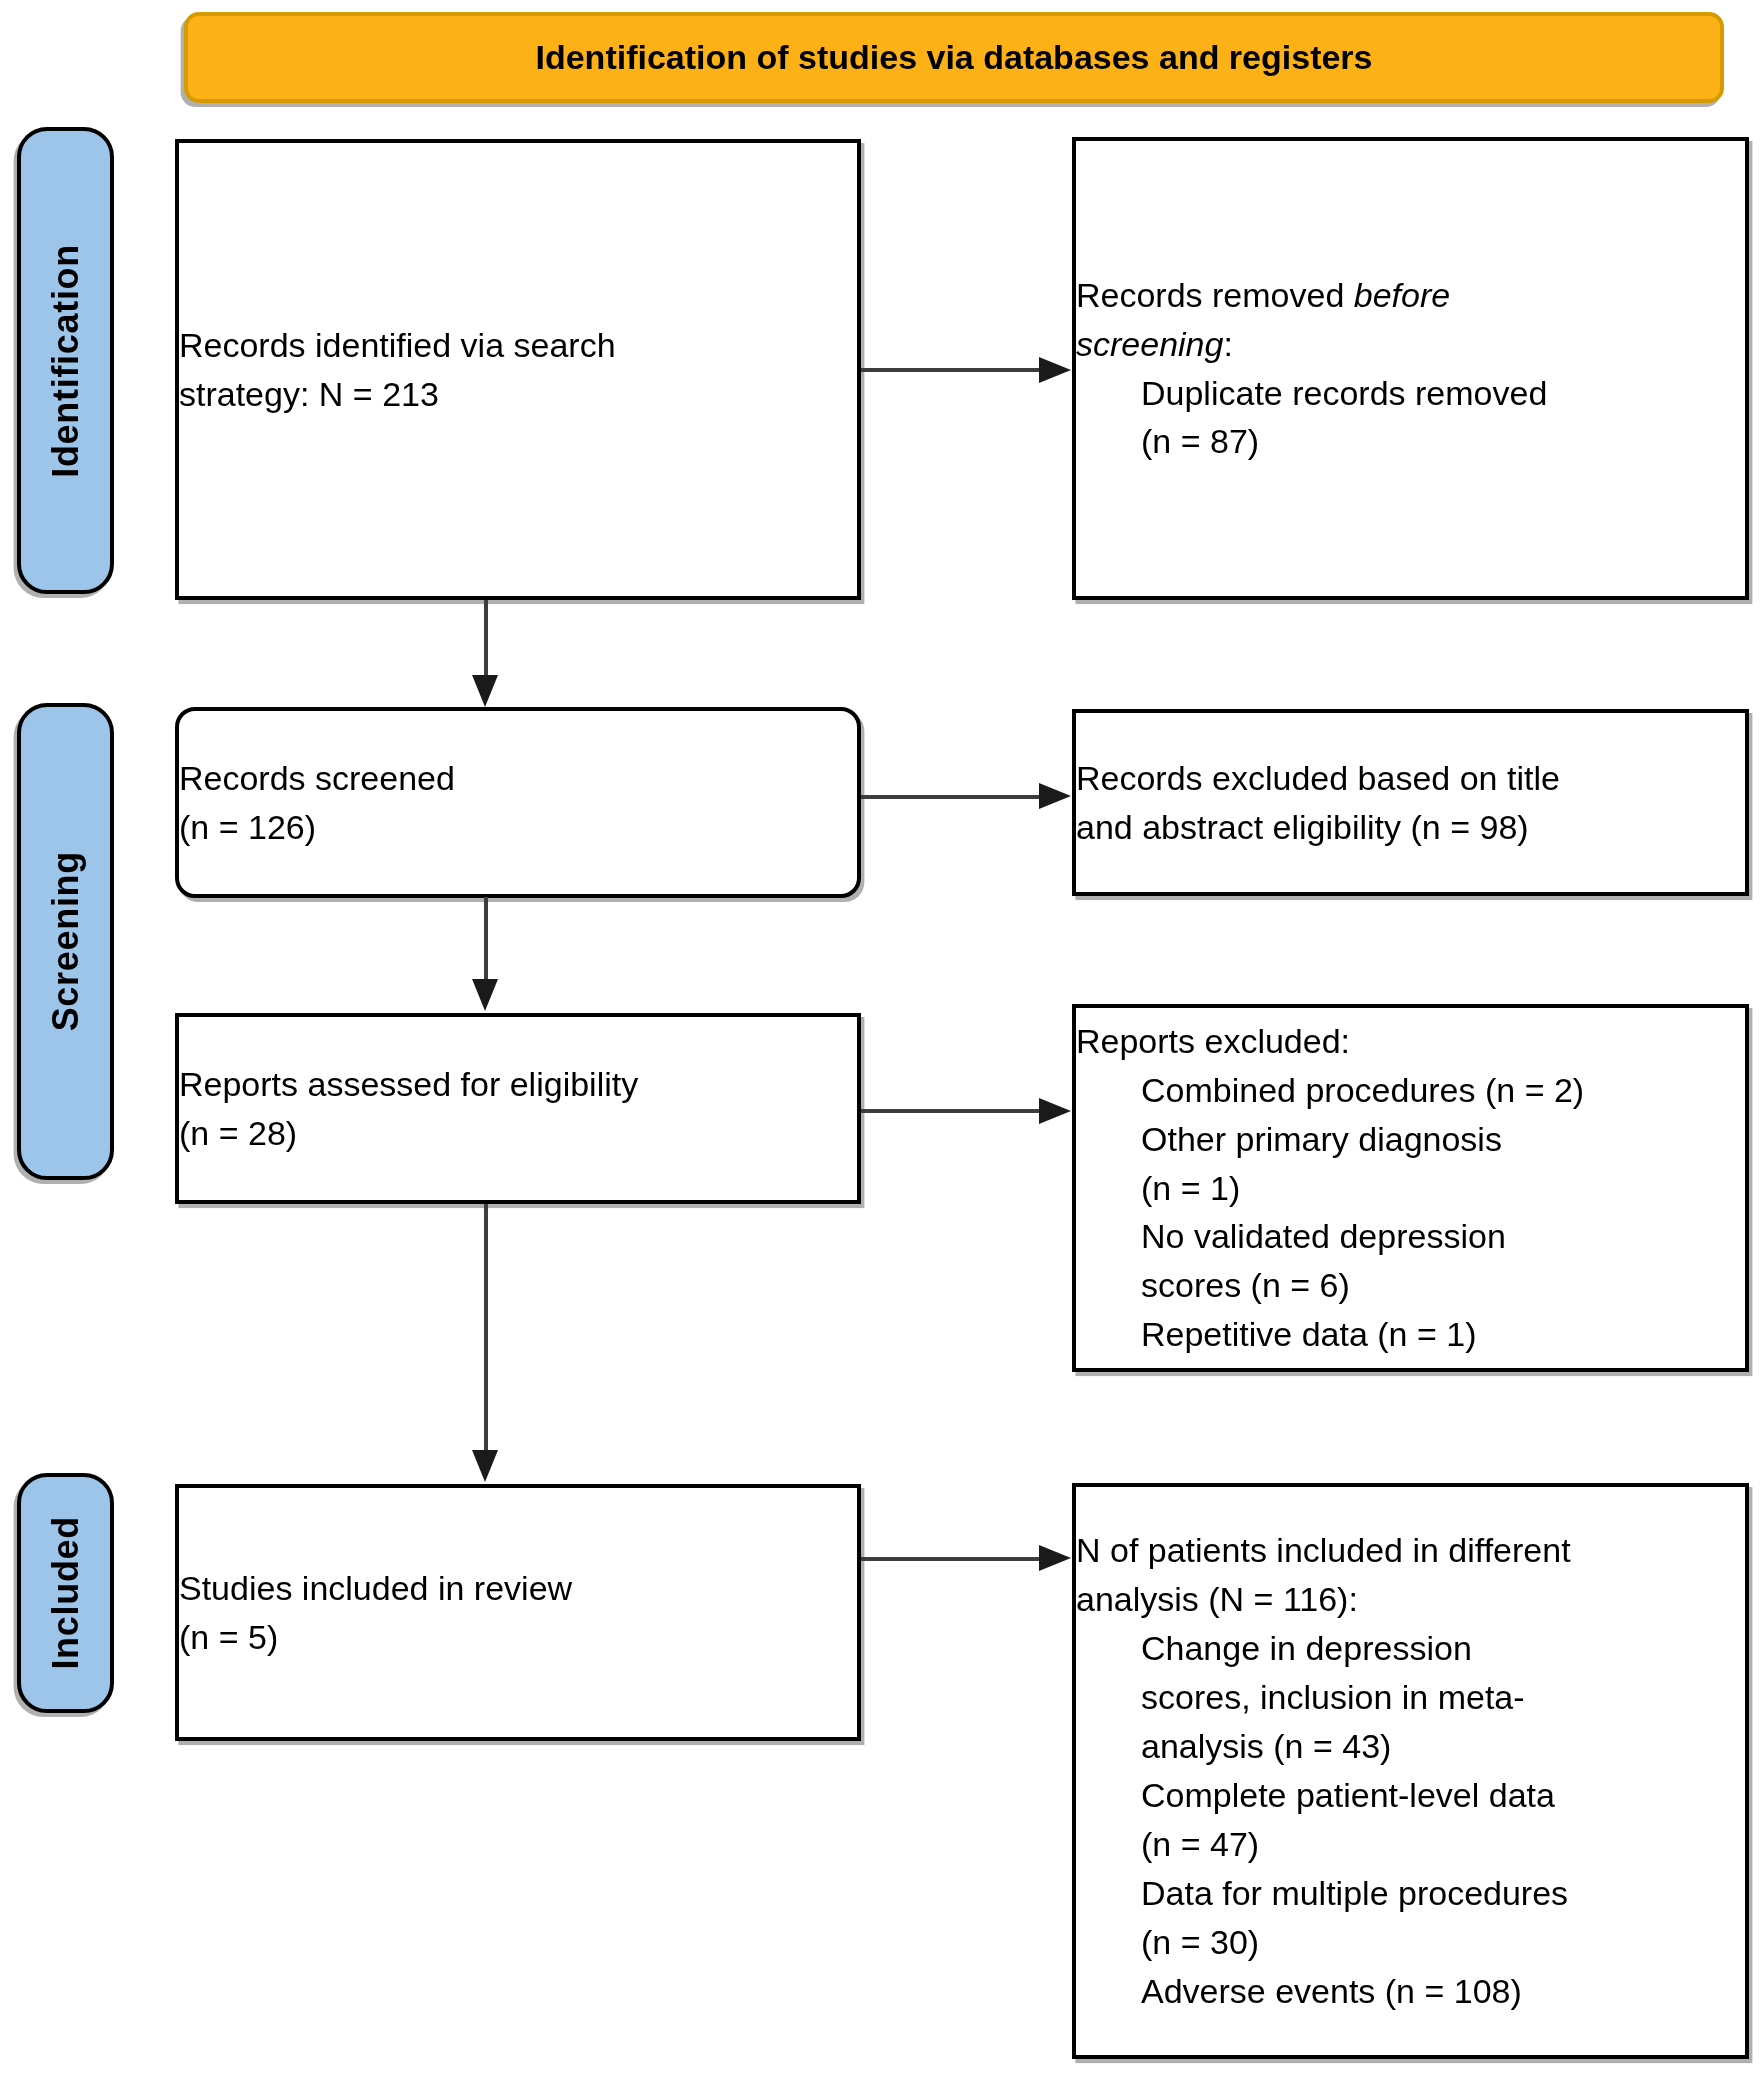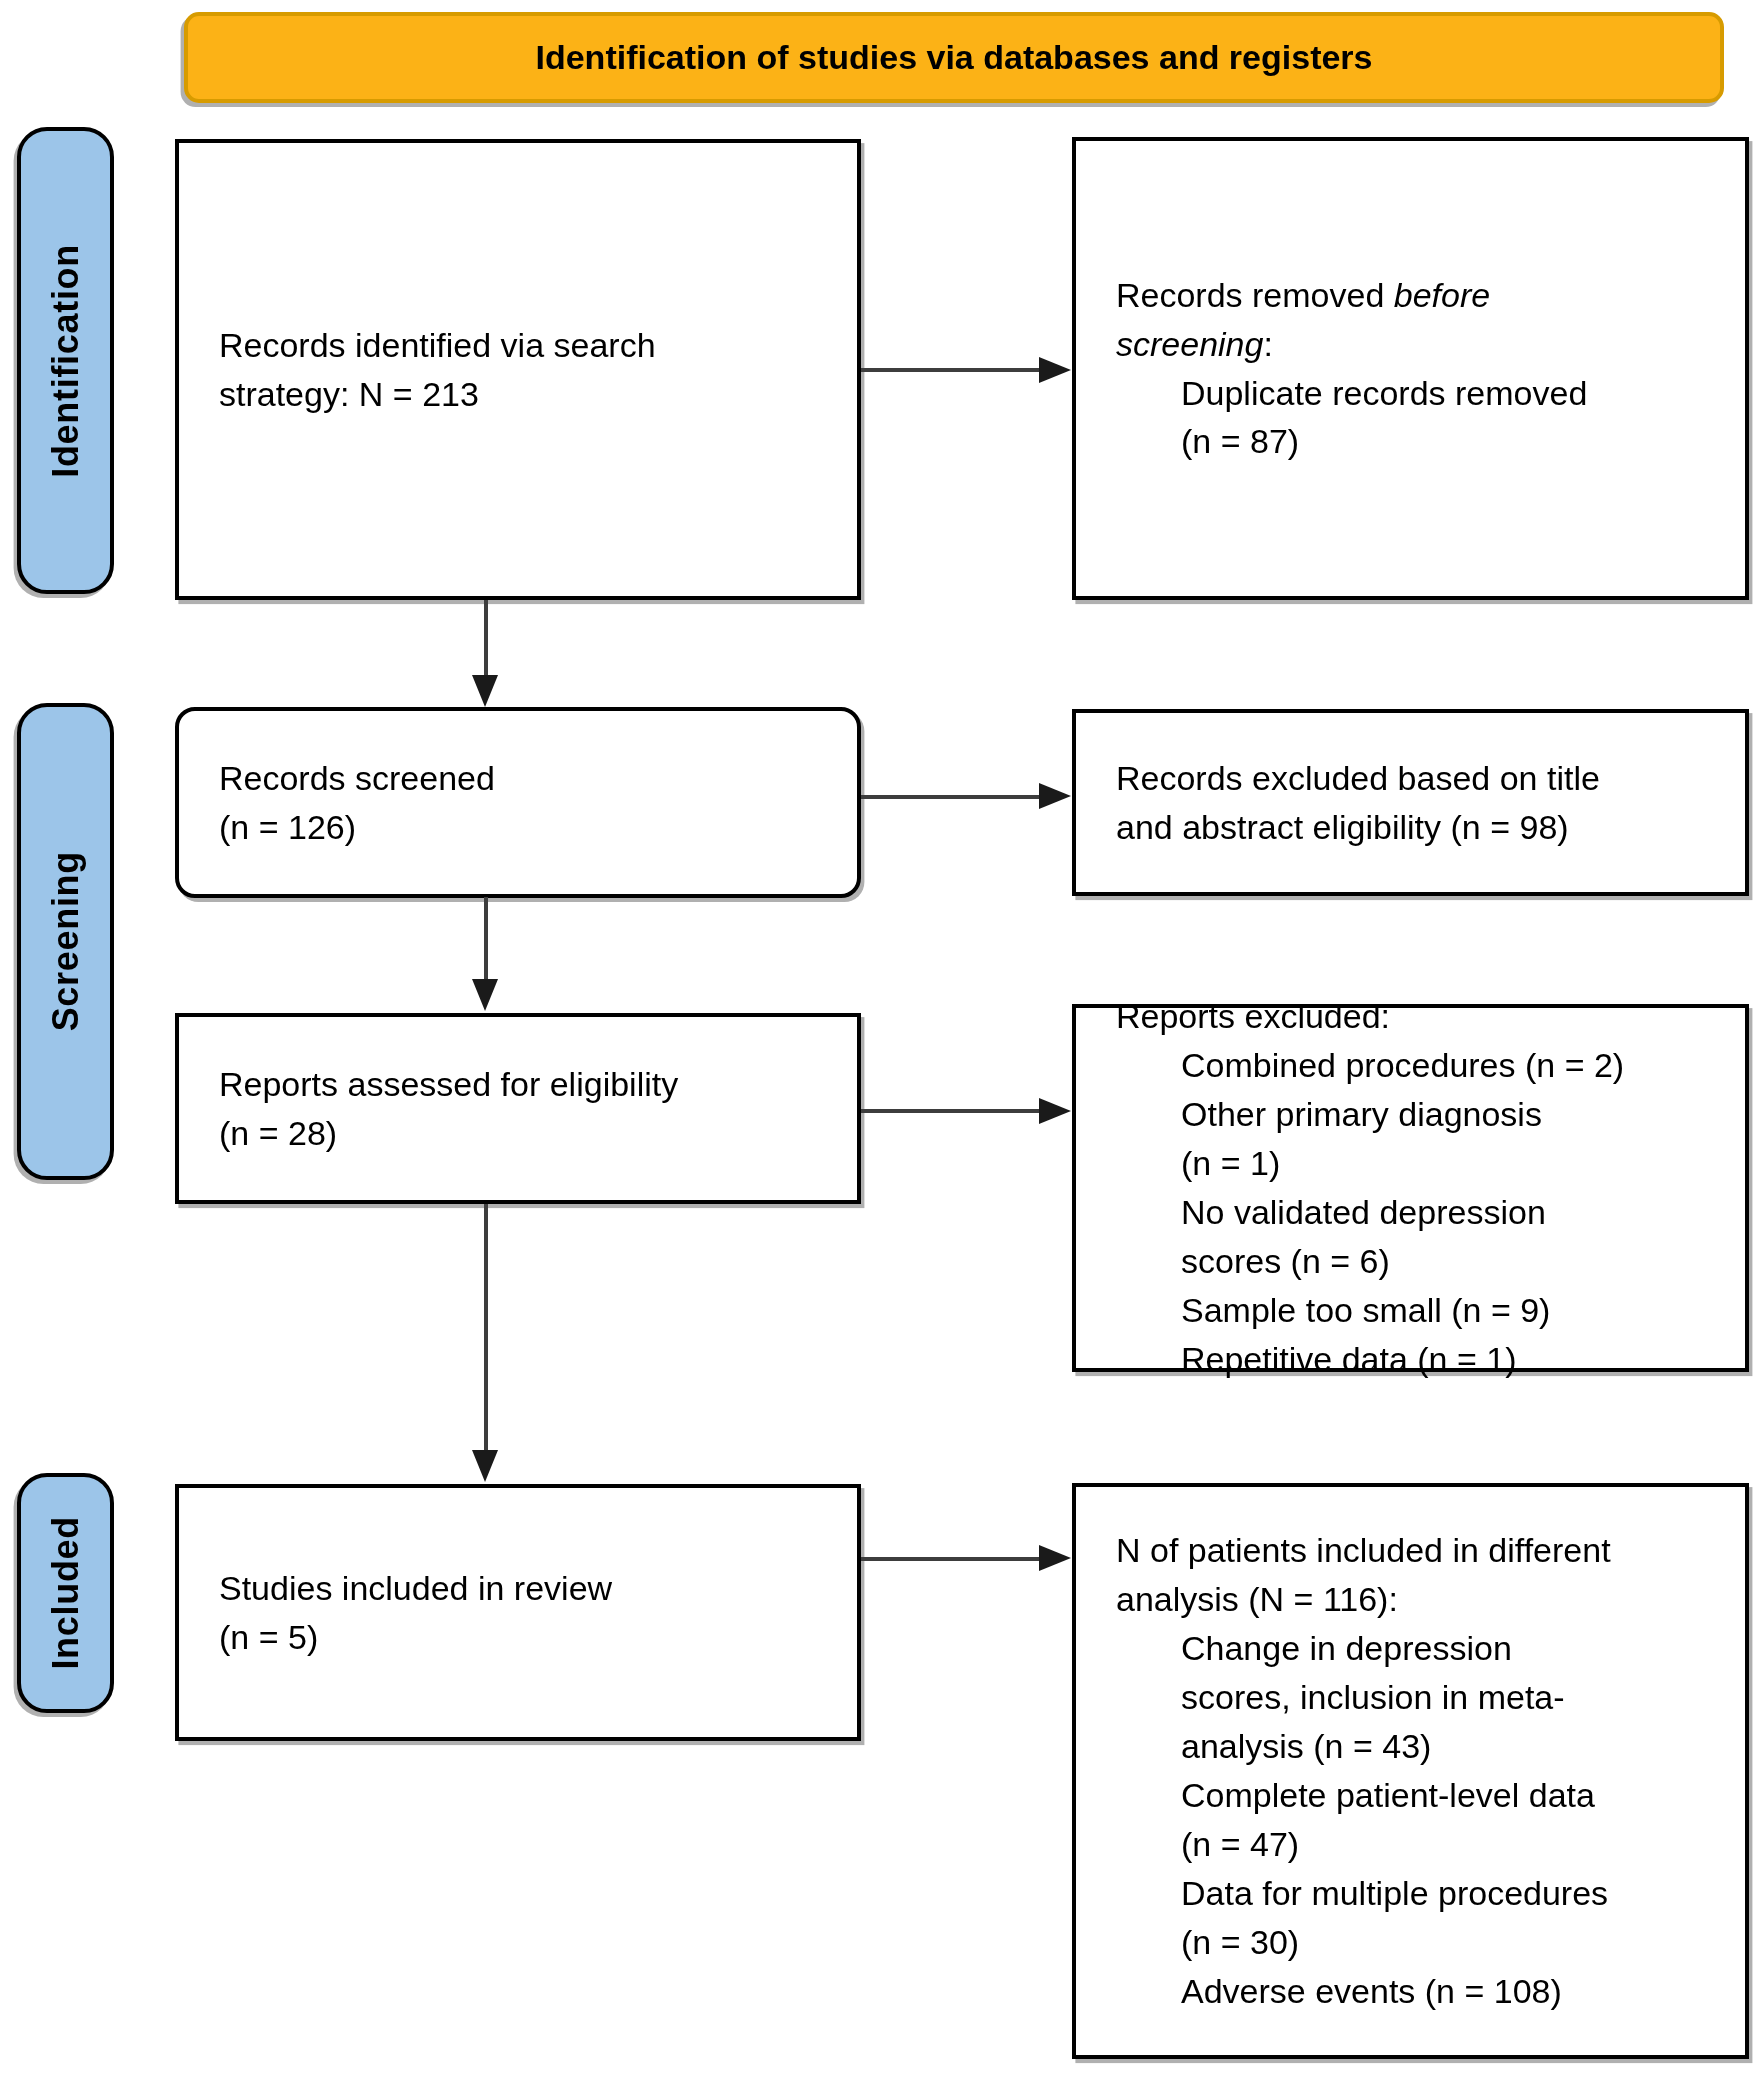--- a/index.html
+++ b/index.html
@@ -42,21 +42,21 @@
   .stage.screening{top:703px;height:477px;}
   .stage.included{top:1473px;height:240px;}
 
   .flowbox{
     position:absolute;background:#fff;
     border:4.1px solid var(--box-border);
     box-shadow:3.4px 4.1px 0 var(--shadow-color);
     box-sizing:border-box;
     display:flex;flex-direction:column;justify-content:center;
     font-size:34px;line-height:1.44;
-    padding-left:40px;padding-right:18px;
+    padding-right:18px;
     white-space:pre-line;
   }
   .flowbox .indent{padding-left:65px;white-space:pre-line;}
   .b1{left:175px;top:139px;width:686px;height:461px;}
   .rb1{left:1072px;top:137px;width:677px;height:463px;}
   .b2{left:175px;top:707px;width:686px;height:191px;border-radius:20px;}
   .rb2{left:1072px;top:709px;width:677px;height:187px;}
   .b3{left:175px;top:1013px;width:686px;height:191px;}
   .rb3{left:1072px;top:1004px;width:677px;height:368px;}
   .b4{left:175px;top:1484px;width:686px;height:257px;}
@@ -128,21 +128,20 @@
 (n = 28)</div>
   </div>
 
   <div class="flowbox rb3">
     <div>Reports excluded:</div>
     <div class="indent">Combined procedures (n = 2)</div>
     <div class="indent">Other primary diagnosis
 (n = 1)</div>
     <div class="indent">No validated depression
 scores (n = 6)</div>
-    <div class="indent">Sample too small (n = 9)</div>
     <div class="indent">Repetitive data (n = 1)</div>
   </div>
 
   <div class="flowbox b4">
     <div>Studies included in review
 (n = 5)</div>
   </div>
 
   <div class="flowbox rb4">
     <div>N of patients included in different

